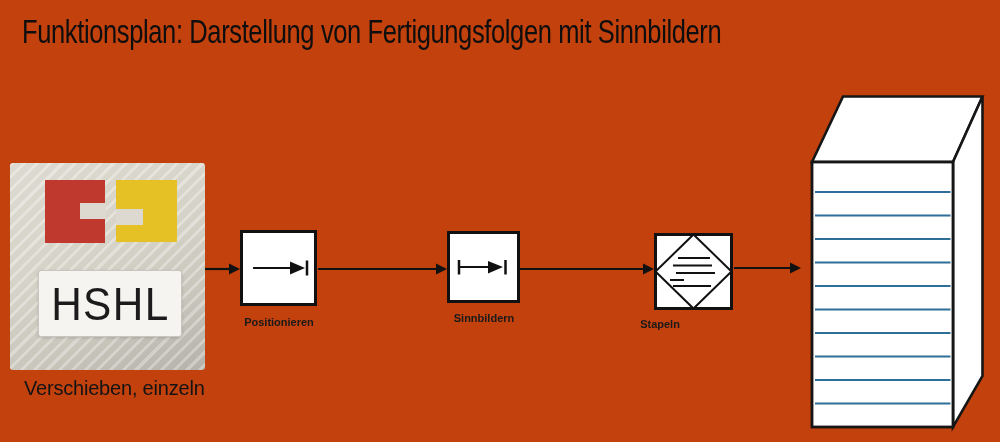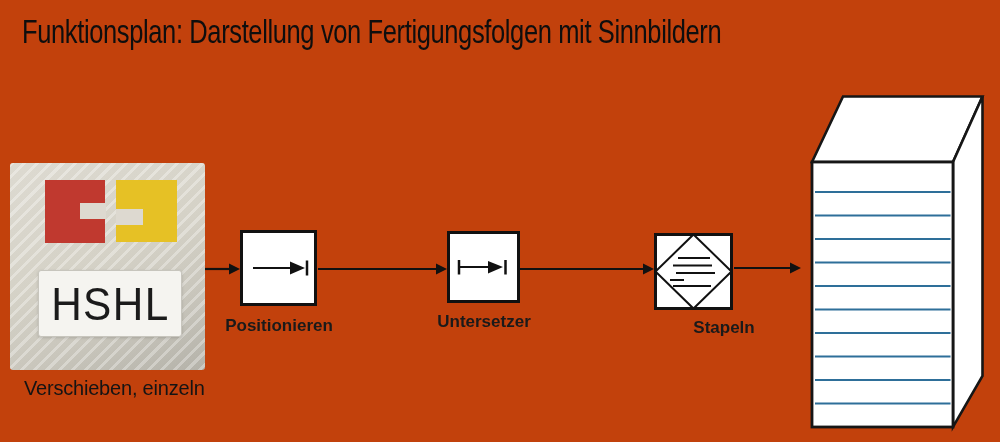--- a/index.html
+++ b/index.html
@@ -54,25 +54,25 @@
   }
   .caption{
     position:absolute;left:24px;top:377px;
     font-size:20px;color:#141414;letter-spacing:-0.2px;
   }
   
   .diagram{position:absolute;left:0;top:0;width:1000px;height:442px;}
   
   .step-label{
     position:absolute;transform:translateX(-50%);
-    font-size:17px;font-weight:700;color:#1a1a1a;white-space:nowrap;
+    font-size:11px;font-weight:700;color:#1a1a1a;white-space:nowrap;
   }
   .lbl-0{left:279px;top:316px;}
   .lbl-1{left:484px;top:312px;}
-  .lbl-2{left:724px;top:318px;}
+  .lbl-2{left:660px;top:318px;}
 </style>
 </head>
 <body>
 
 <div class="slide">
 
   <div class="title">Funktionsplan: Darstellung von Fertigungsfolgen mit Sinnbildern</div>
 
   <div class="photo">
     <div class="texture"></div>
@@ -154,16 +154,16 @@
         <line x1="815" y1="309.5" x2="950.5" y2="309.5"></line>
         <line x1="815" y1="333" x2="950.5" y2="333"></line>
         <line x1="815" y1="356.5" x2="950.5" y2="356.5"></line>
         <line x1="815" y1="380" x2="950.5" y2="380"></line>
         <line x1="815" y1="403.5" x2="950.5" y2="403.5"></line>
       </g>
     </g>
   </svg>
 
   <div class="step-label lbl-0">Positionieren</div>
-  <div class="step-label lbl-1">Untersetzer</div>
+  <div class="step-label lbl-1">Sinnbildern</div>
   <div class="step-label lbl-2">Stapeln</div>
 
 </div>
 
 </body></html>

